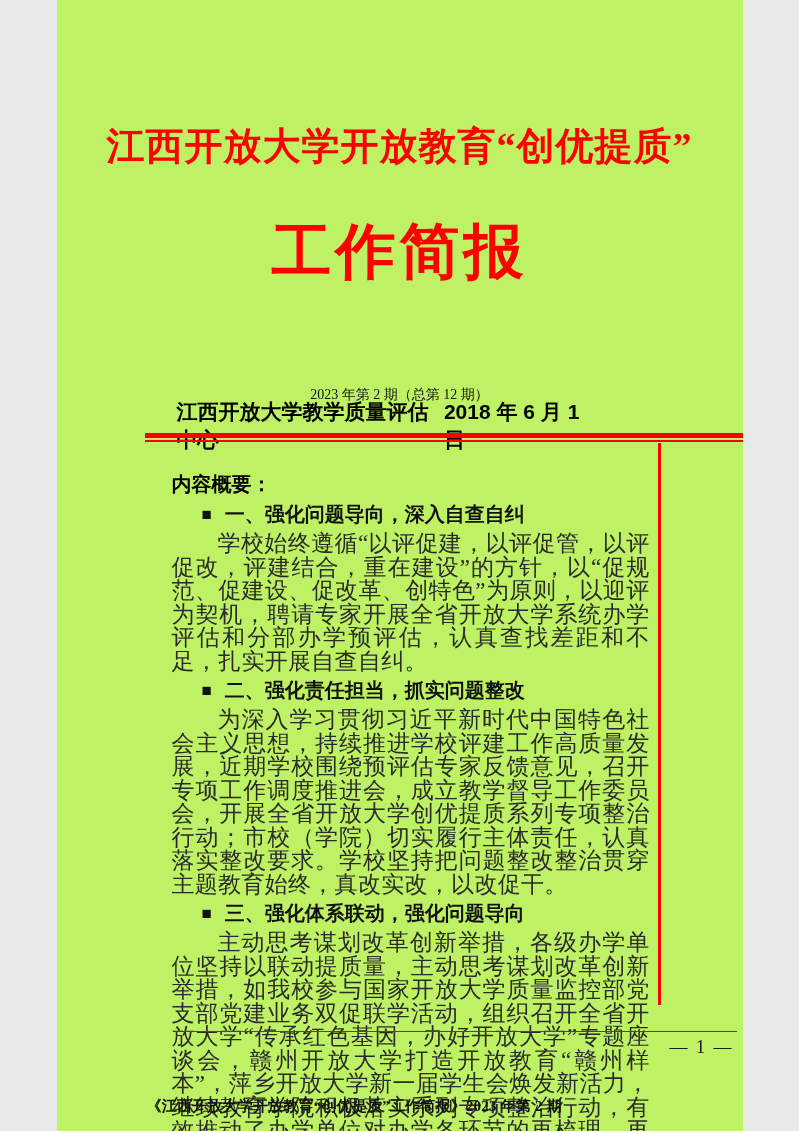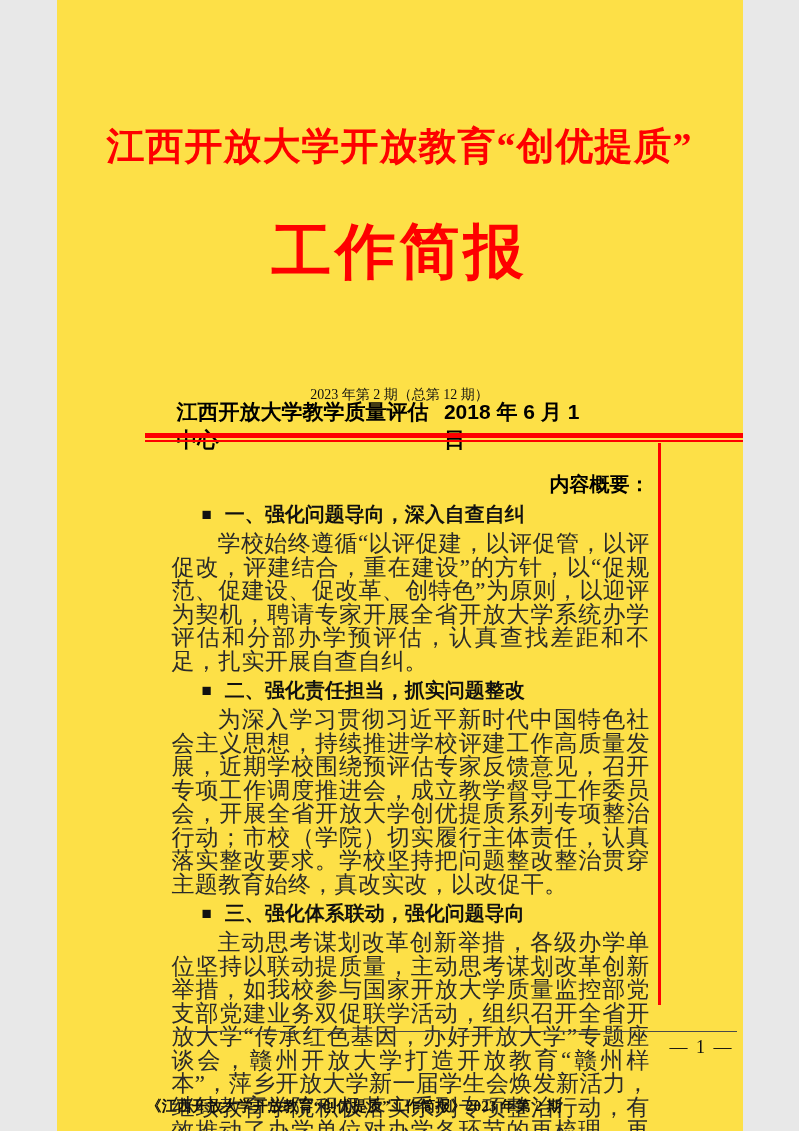--- a/index.html
+++ b/index.html
@@ -2,21 +2,21 @@
 <html><head>
 <meta charset="utf-8">
 <style>
   * { margin: 0; padding: 0; box-sizing: border-box; }
   html, body { background: #e8e8e8; }
   .page {
     position: relative;
     width: 686px;
     height: 1131px;
     margin: 0 auto;
-    background: #fde047;
+    background: #bef264;
     overflow: hidden;
     font-family: "Liberation Serif", "DejaVu Serif", serif;
     color: #1a1a1a;
   }
   .title-line1 {
     position: absolute;
     top: 121px; left: 0; width: 100%;
     text-align: center;
     font-size: 38px;
     font-weight: bold;
@@ -70,21 +70,20 @@
     left: 115px; top: 471px;
     width: 478px;
   }
   .summary-heading {
     font-family: "Liberation Sans", "DejaVu Sans", sans-serif;
     font-weight: bold;
     font-size: 20px;
     line-height: 26px;
     margin-bottom: 3px;
     color: #000;
-    text-align: right;
   }
   .section-heading {
     font-size: 20px;
     font-weight: bold;
     line-height: 24px;
     padding-left: 30px;
     margin: 5px 0 5px 0;
     color: #111;
   }
   .section-heading .bullet {

